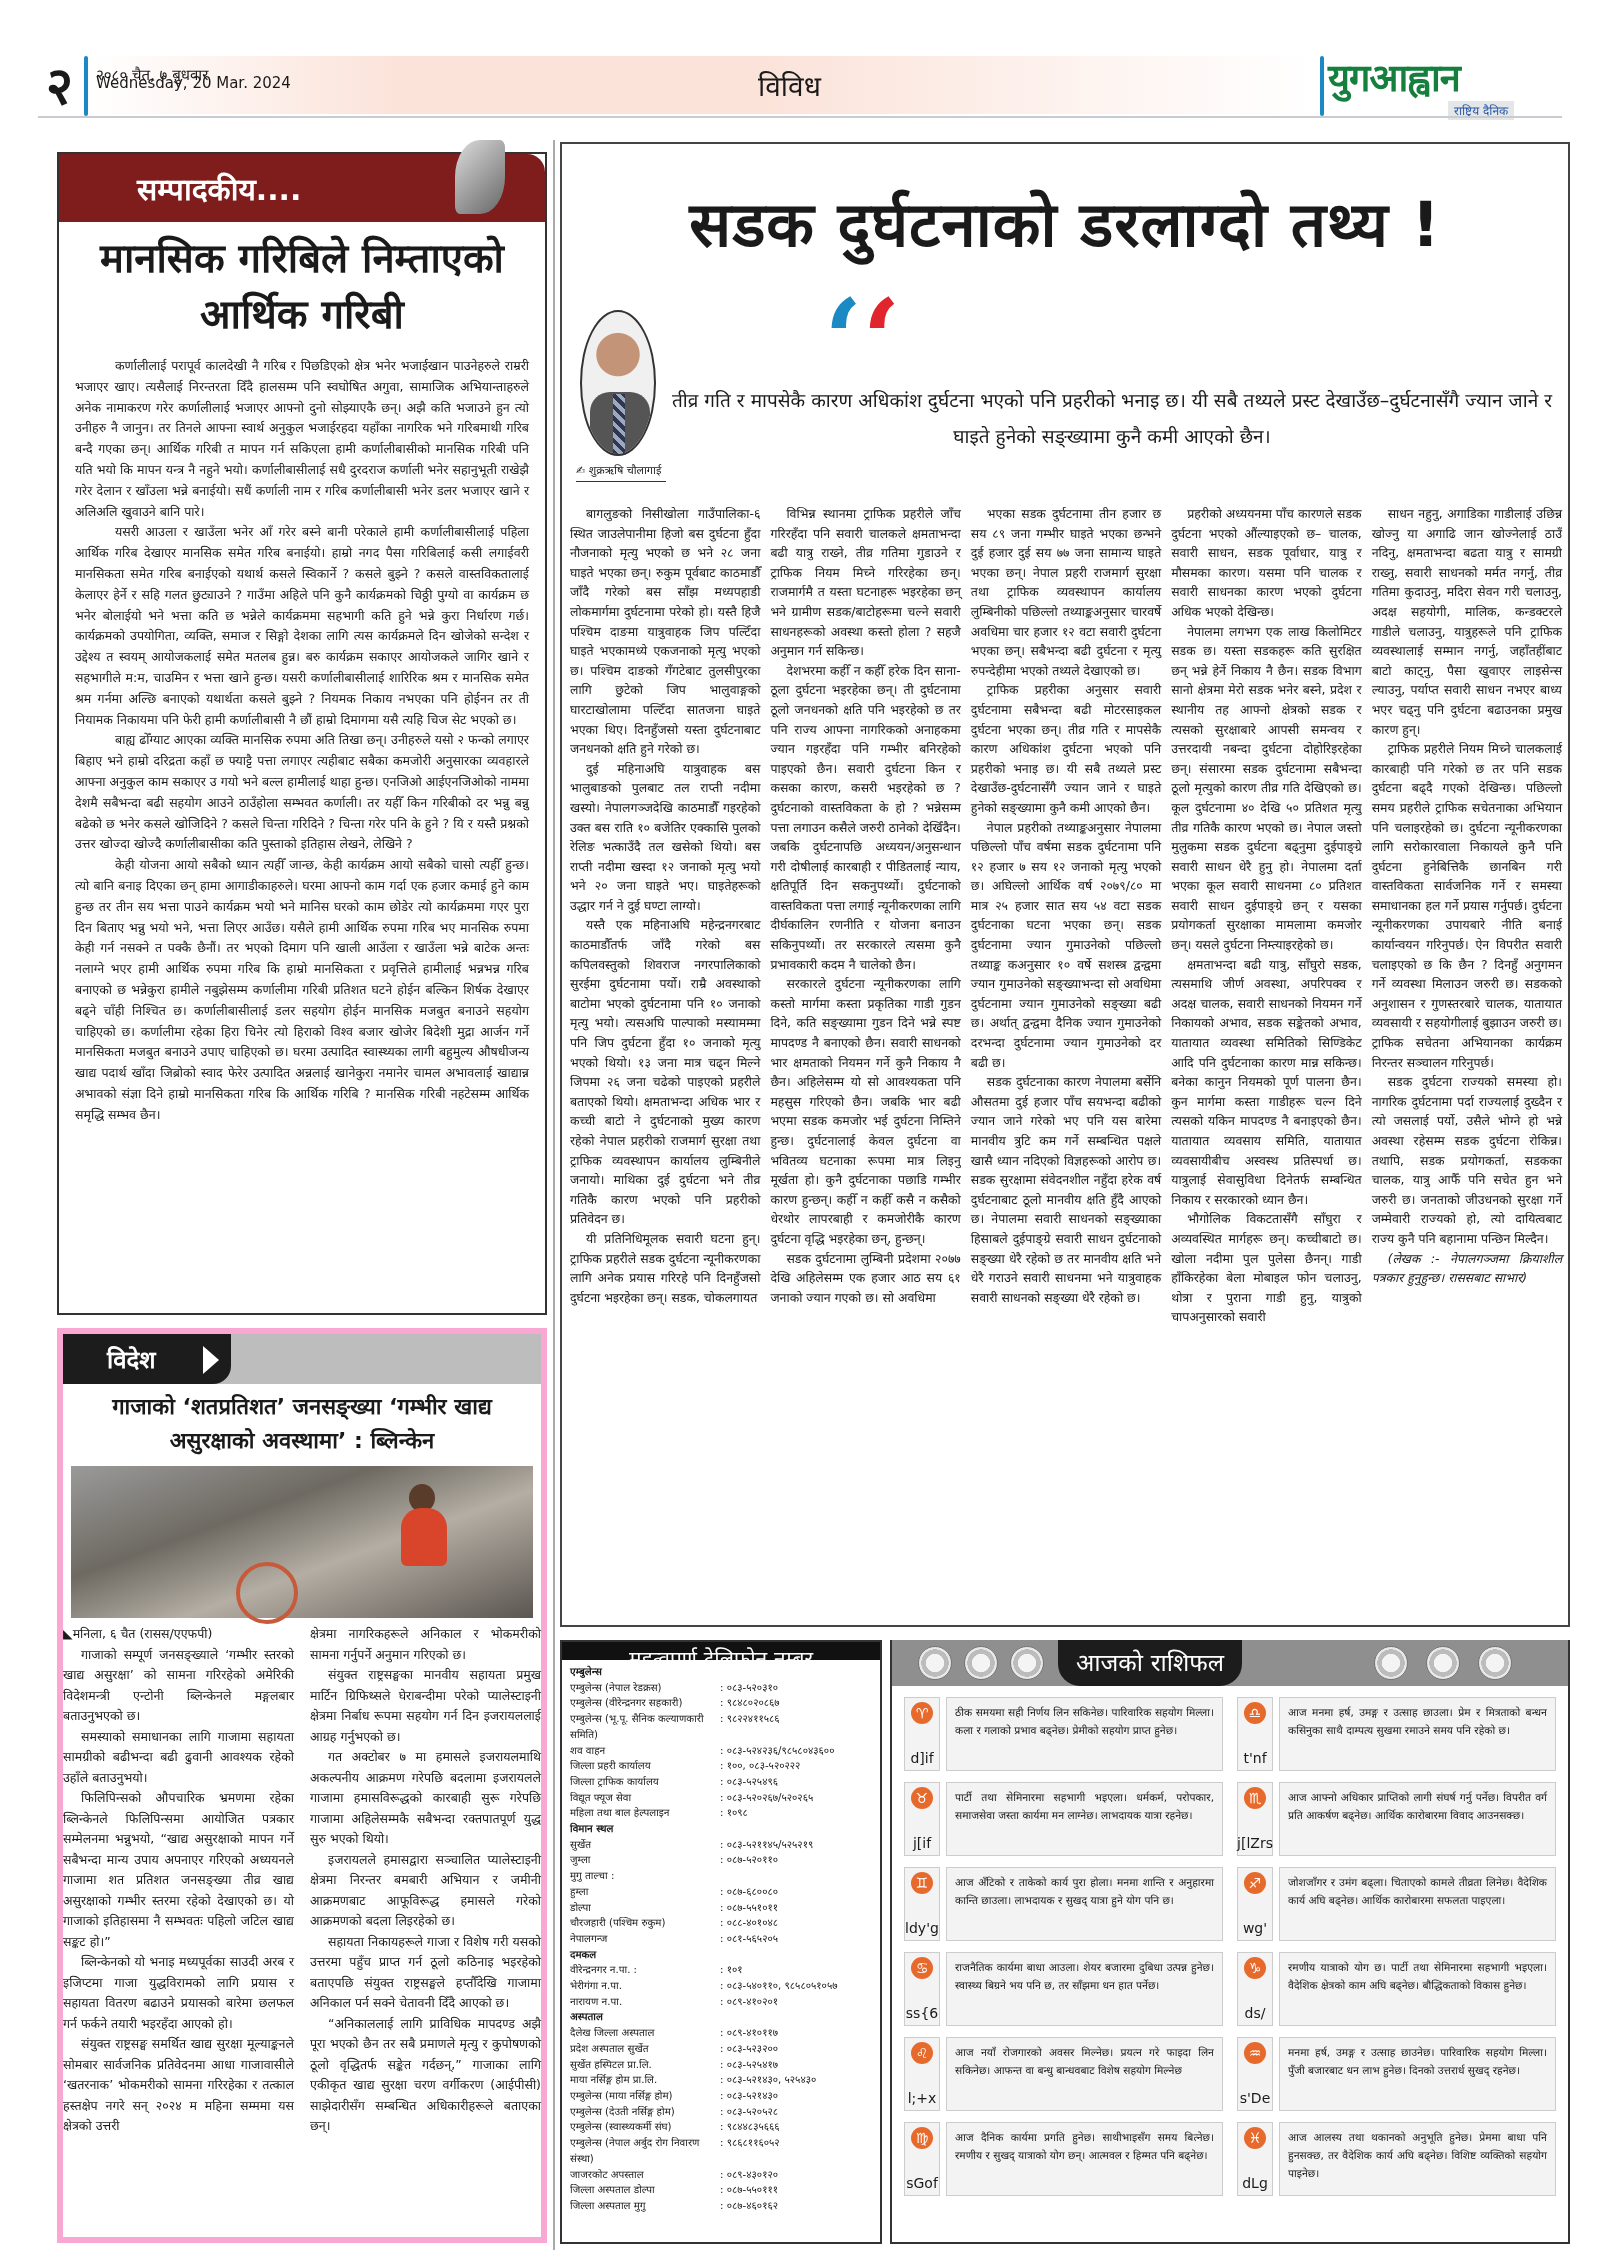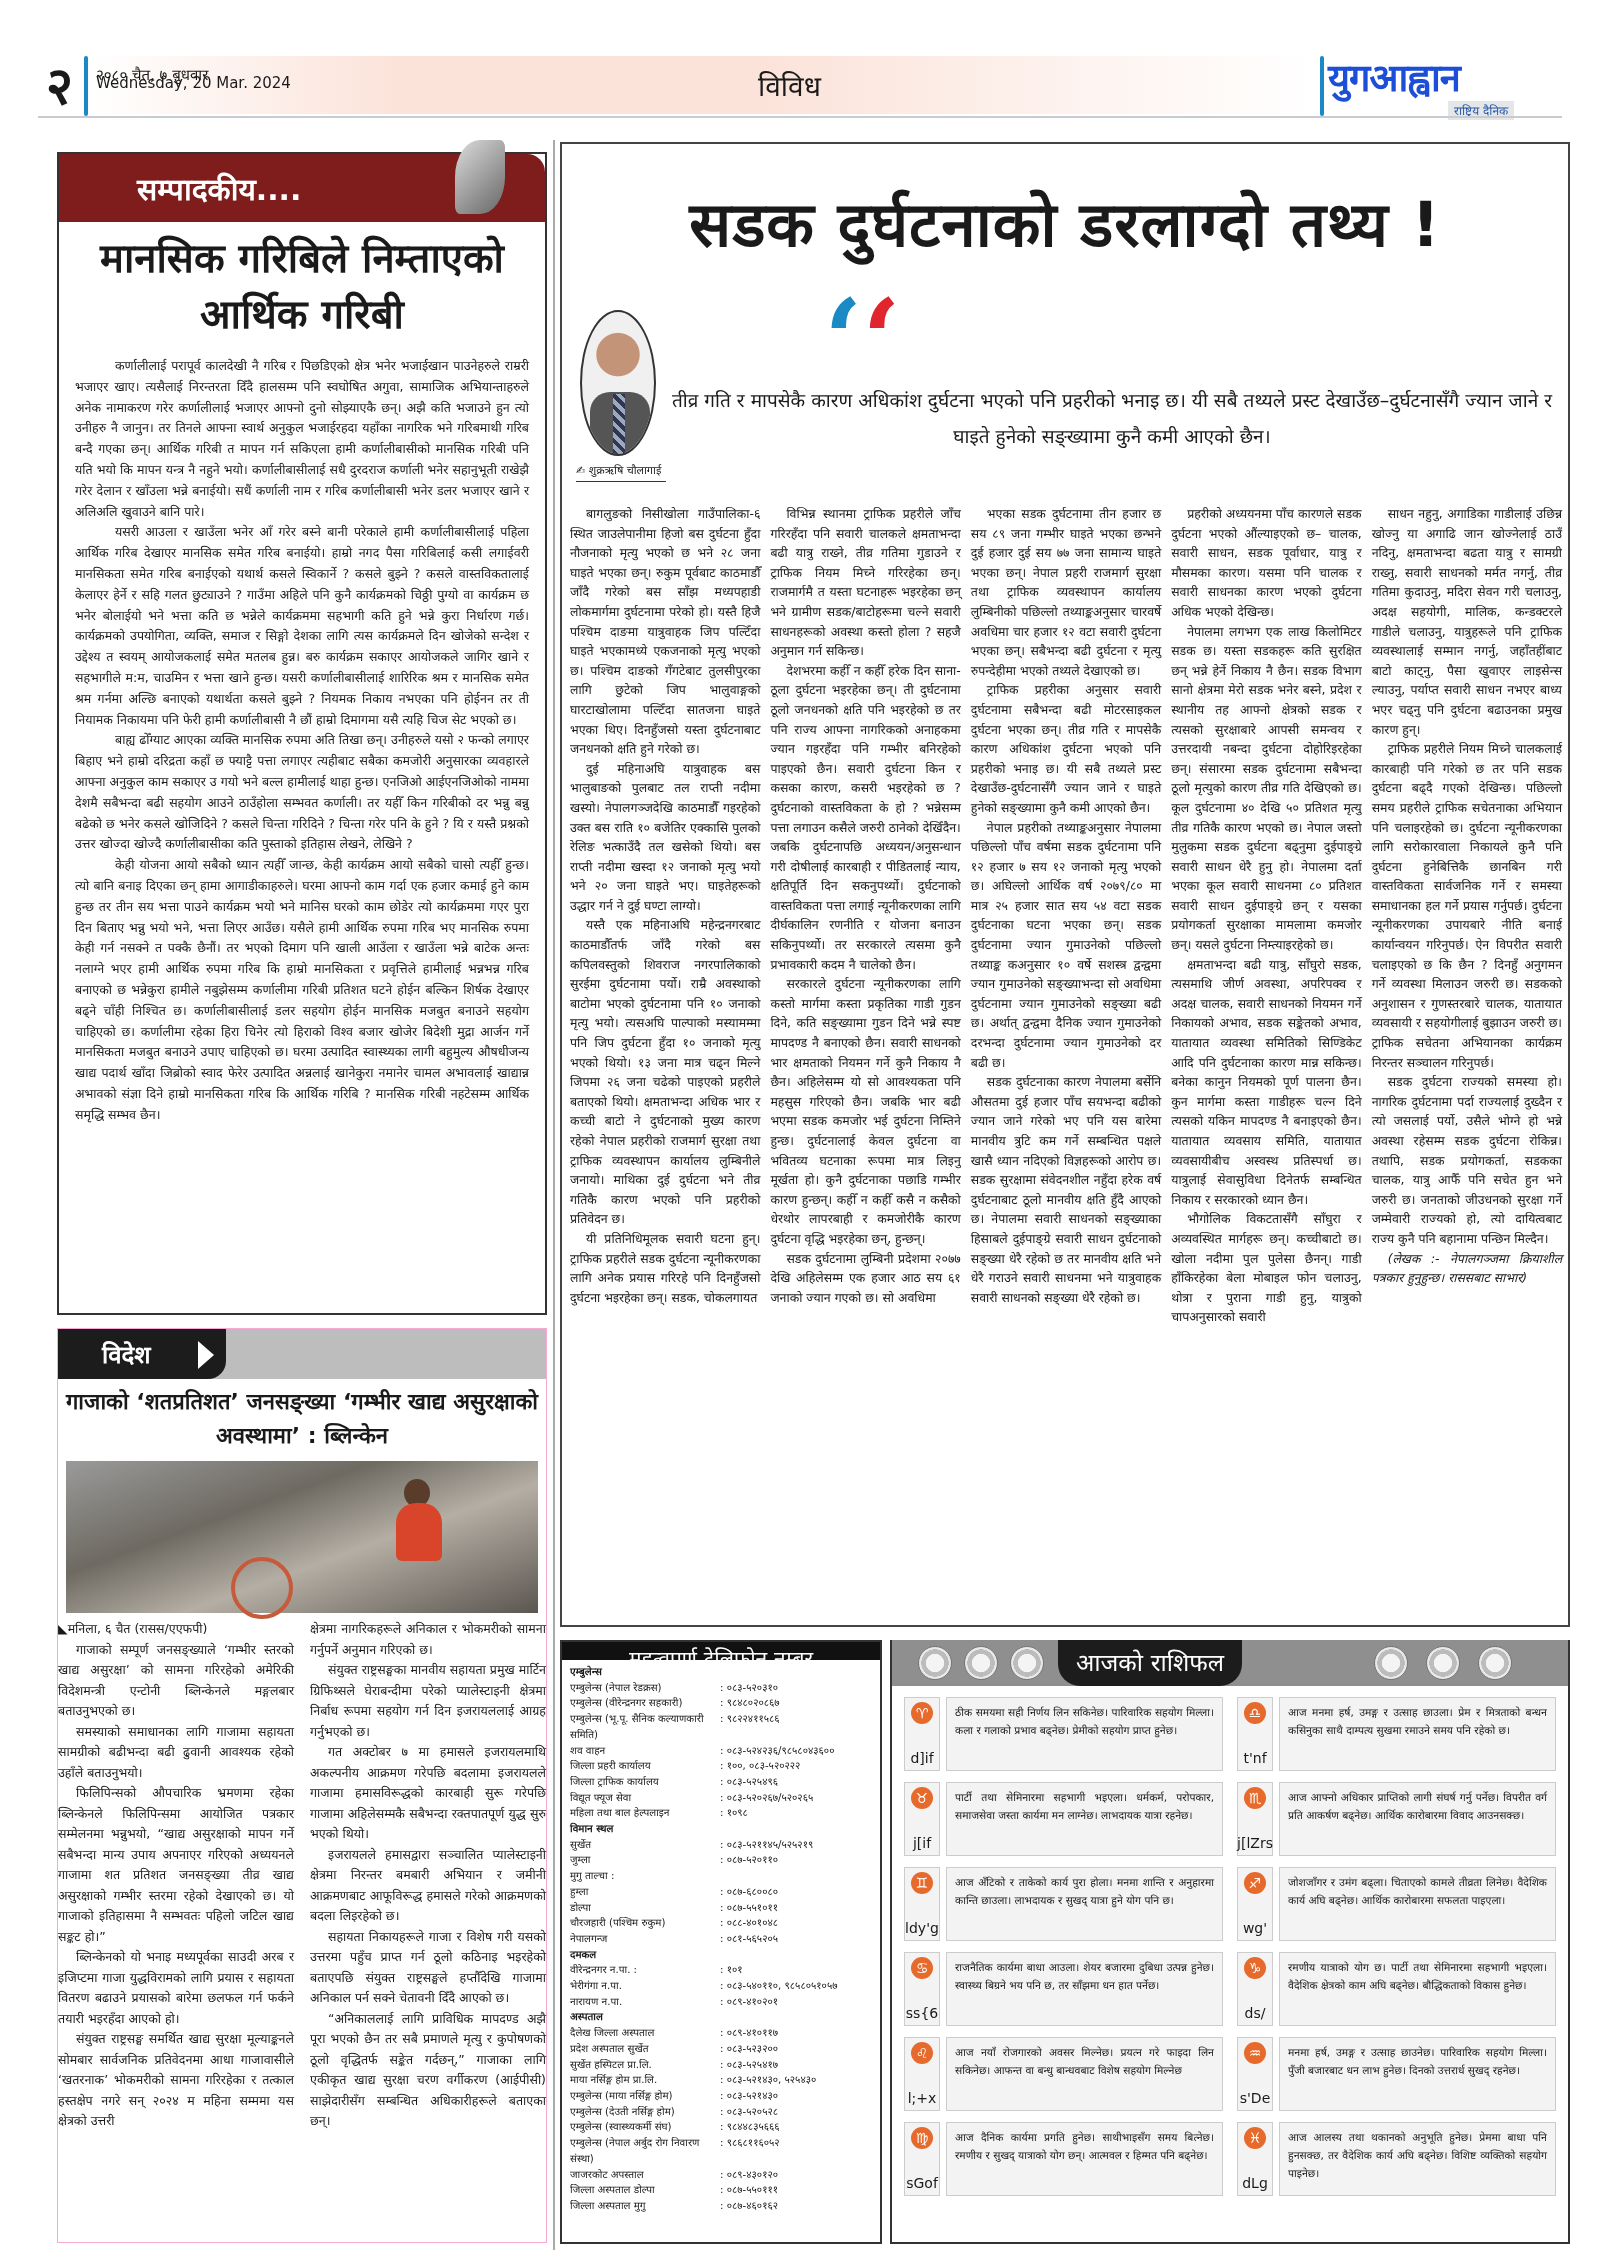--- a/index.html
+++ b/index.html
@@ -6,34 +6,34 @@
   body { width: 1600px; height: 2263px; background: #fff; font-family: "DejaVu Sans", sans-serif; color: #1a1a1a; position: relative; overflow: hidden; }
   .masthead { position: absolute; top: 56px; left: 38px; width: 1524px; height: 62px; }
   .masthead .band { position: absolute; left: 50px; top: 0; width: 1230px; height: 58px; background: linear-gradient(90deg,#fff 0%, #fbe3da 25%, #fbe3da 55%, #fff 100%); }
   .masthead .rule { position: absolute; left: 0; right: 0; bottom: 0; height: 2px; background: #c8ccd0; }
   .page-num { position: absolute; left: 8px; top: 2px; font-size: 52px; font-weight: bold; line-height: 56px; font-family: "DejaVu Serif", serif; }
   .vbar { position: absolute; width: 4px; height: 60px; top: 0; background: #1b8ac4; border-radius: 2px; }
   .date-np { position: absolute; left: 58px; top: 8px; font-size: 15px; }
   .date-en { position: absolute; left: 58px; top: 18px; font-size: 15px; }
   .section-title { position: absolute; left: 720px; top: 10px; font-size: 28px; }
   .logo { position: absolute; left: 1290px; top: 0px; width: 220px; }
-  .logo .name { font-size: 38px; font-weight: bold; color: #1d4ed8; line-height: 44px; letter-spacing: -1px; font-family: "DejaVu Sans", sans-serif; }
+  .logo .name { font-size: 38px; font-weight: bold; color: #15803d; line-height: 44px; letter-spacing: -1px; font-family: "DejaVu Sans", sans-serif; }
   .logo .tag { display: inline-block; margin-left: 120px; font-size: 12px; background: #e4e6e8; padding: 1px 6px; color: #2a5aa8; }
 
   
   .editorial { position: absolute; left: 57px; top: 152px; width: 490px; height: 1163px; border: 2px solid #333; }
   .ed-header { height: 68px; background: #7f1d1d; border-radius: 0 18px 0 0; position: relative; }
   .ed-header .lbl { color: #fff; font-size: 30px; font-weight: bold; position: absolute; left: 78px; top: 14px; }
   .ed-header .quill { position: absolute; right: 40px; top: -14px; width: 50px; height: 74px; background: linear-gradient(135deg,#ddd,#666); border-radius: 50% 10% 50% 10%; }
   .ed-title { text-align: center; font-size: 40px; line-height: 56px; padding: 8px 4px 14px; font-family: "DejaVu Serif", serif; }
   .ed-body { padding: 0 16px; font-size: 12.5px; line-height: 20.8px; text-align: justify; }
   .ed-body p { text-indent: 40px; }
 
   
-  .foreign { position: absolute; left: 57px; top: 1328px; width: 490px; height: 915px; border: 1px solid #f9a8d4; }
+  .foreign { position: absolute; left: 57px; top: 1328px; width: 490px; height: 915px; border: 6px solid #f9a8d4; }
   .fr-header { height: 50px; background: #bdbdbd; position: relative; }
   .fr-header .tab { position: absolute; left: 0; top: 0; width: 168px; height: 50px; background: #1c1c1c; border-radius: 0 0 18px 0; }
   .fr-header .lbl { position: absolute; left: 44px; top: 8px; color: #fff; font-size: 24px; font-weight: bold; }
   .fr-header .arrow { position: absolute; left: 140px; top: 12px; width: 0; height: 0; border-top: 14px solid transparent; border-bottom: 14px solid transparent; border-left: 16px solid #fff; }
   .fr-title { text-align: center; font-size: 22px; line-height: 34px; padding: 6px 4px 8px; }
   .fr-photo { margin: 0 8px; height: 152px; background: linear-gradient(160deg,#9a9a9a 0%,#6e6a62 35%,#b4aea4 60%,#5b5650 100%); position: relative; }
   .fr-photo .boy { position: absolute; left: 330px; top: 42px; width: 46px; height: 58px; background: #d8452a; border-radius: 20px 20px 6px 6px; }
   .fr-photo .head { position: absolute; left: 338px; top: 18px; width: 26px; height: 28px; background: #5a3c2a; border-radius: 50%; }
   .fr-photo .wheel { position: absolute; left: 165px; top: 96px; width: 62px; height: 62px; border: 4px solid #c65a3a; border-radius: 50%; }
   .fr-cols { display: flex; gap: 16px; padding: 6px 0; font-size: 12.5px; line-height: 20.5px; text-align: justify; }

